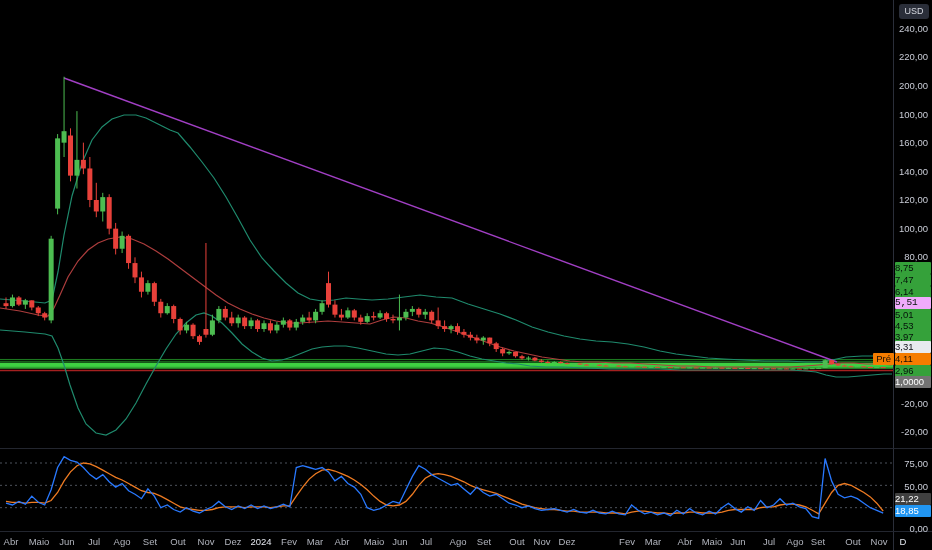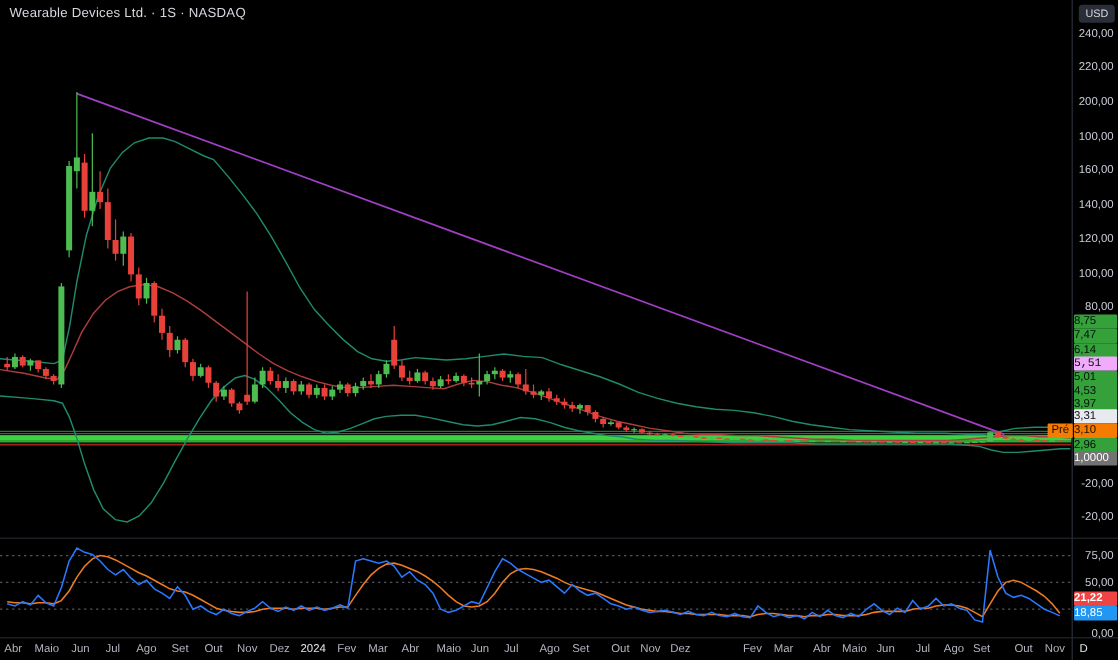--- a/index.html
+++ b/index.html
@@ -18,21 +18,20 @@
   #usd-btn{position:absolute;right:3px;top:4px;width:30px;height:15px;line-height:15px;text-align:center;
            background:#2a2e39;color:#d6d9e0;font-size:9px;border-radius:3px;cursor:pointer;}
   #time-axis{position:absolute;left:0;top:531px;width:893px;height:19px;}
   .tlabel{position:absolute;top:50%;transform:translate(-50%,-50%);font-size:9.5px;color:#b2b5be;white-space:nowrap;}
   .tlabel.year{color:#e3e6ee;}
 </style>
 </head>
 <body>
 <div id="app">
 
-<div id="title">Wearable Devices Ltd. · 1S · NASDAQ</div>
 
 <svg id="chart-svg" width="893" height="550">
       <line x1="0" y1="359.4583625" x2="893" y2="359.4583625" stroke="#1e7d22" stroke-width="1"></line>
       <line x1="0" y1="361.2930249" x2="893" y2="361.2930249" stroke="#1e7d22" stroke-width="1"></line>
       <line x1="0" y1="363.1993538" x2="893" y2="363.1993538" stroke="#2ea832" stroke-width="1.5"></line>
       <line x1="0" y1="364.1023517" x2="893" y2="364.1023517" stroke="#3fd142" stroke-width="2"></line>
       <line x1="0" y1="364.8190167" x2="893" y2="364.8190167" stroke="#3fd142" stroke-width="2"></line>
       <line x1="0" y1="365.5070151" x2="893" y2="365.5070151" stroke="#3fd142" stroke-width="2"></line>
       <line x1="0" y1="366.3096799" x2="893" y2="366.3096799" stroke="#3fd142" stroke-width="2"></line>
       <line x1="0" y1="367.7573432" x2="893" y2="367.7573432" stroke="#2ea832" stroke-width="2"></line>
@@ -345,23 +344,23 @@
       <div class="pricebox" style="top: 268px; background: rgb(53, 161, 58); color: rgb(5, 18, 10);">8,75</div>
       <div class="pricebox" style="top: 280px; background: rgb(53, 161, 58); color: rgb(5, 18, 10);">7,47</div>
       <div class="pricebox" style="top: 292px; background: rgb(53, 161, 58); color: rgb(5, 18, 10);">6,14</div>
       <div class="pricebox" style="top: 303px; background: #f0abfc; color: rgb(5, 18, 10); font-family: Liberation Mono, monospace;">5,51</div>
       <div class="pricebox" style="top: 315px; background: rgb(53, 161, 58); color: rgb(5, 18, 10);">5,01</div>
       <div class="pricebox" style="top: 326px; background: rgb(53, 161, 58); color: rgb(5, 18, 10);">4,53</div>
       <div class="pricebox" style="top: 337px; background: rgb(53, 161, 58); color: rgb(5, 18, 10);">3,97</div>
       <div class="pricebox" style="top: 347px; background: rgb(232, 234, 239); color: rgb(17, 19, 24);">3,31</div>
       <div class="pricebox" style="top: 371px; background: rgb(53, 161, 58); color: rgb(5, 18, 10);">2,96</div>
       <div class="pricebox" style="top: 382px; background: #737373; color: rgb(255, 255, 255);">1,0000</div>
-      <div class="pricebox" style="top: 499px; background: #ef4444; color: rgb(255, 255, 255); font-weight: bold;">21,22</div>
+      <div class="pricebox" style="top: 499px; background: #404040; color: rgb(255, 255, 255);">21,22</div>
       <div class="pricebox" style="top: 511px; background: rgb(33, 150, 243); color: rgb(255, 255, 255);">18,85</div>
-      <div class="pricebox" style="top: 359px; background: rgb(245, 124, 0); color: rgb(26, 16, 5);">3,10</div>
+      <div class="pricebox" style="top: 359px; background: rgb(245, 124, 0); color: rgb(26, 16, 5);">4,11</div>
     </div>
 
 <div id="time-axis">
       <div class="tlabel" style="left: 11px;">Abr</div>
       <div class="tlabel" style="left: 39px;">Maio</div>
       <div class="tlabel" style="left: 67px;">Jun</div>
       <div class="tlabel" style="left: 94px;">Jul</div>
       <div class="tlabel" style="left: 122px;">Ago</div>
       <div class="tlabel" style="left: 150px;">Set</div>
       <div class="tlabel" style="left: 178px;">Out</div>

